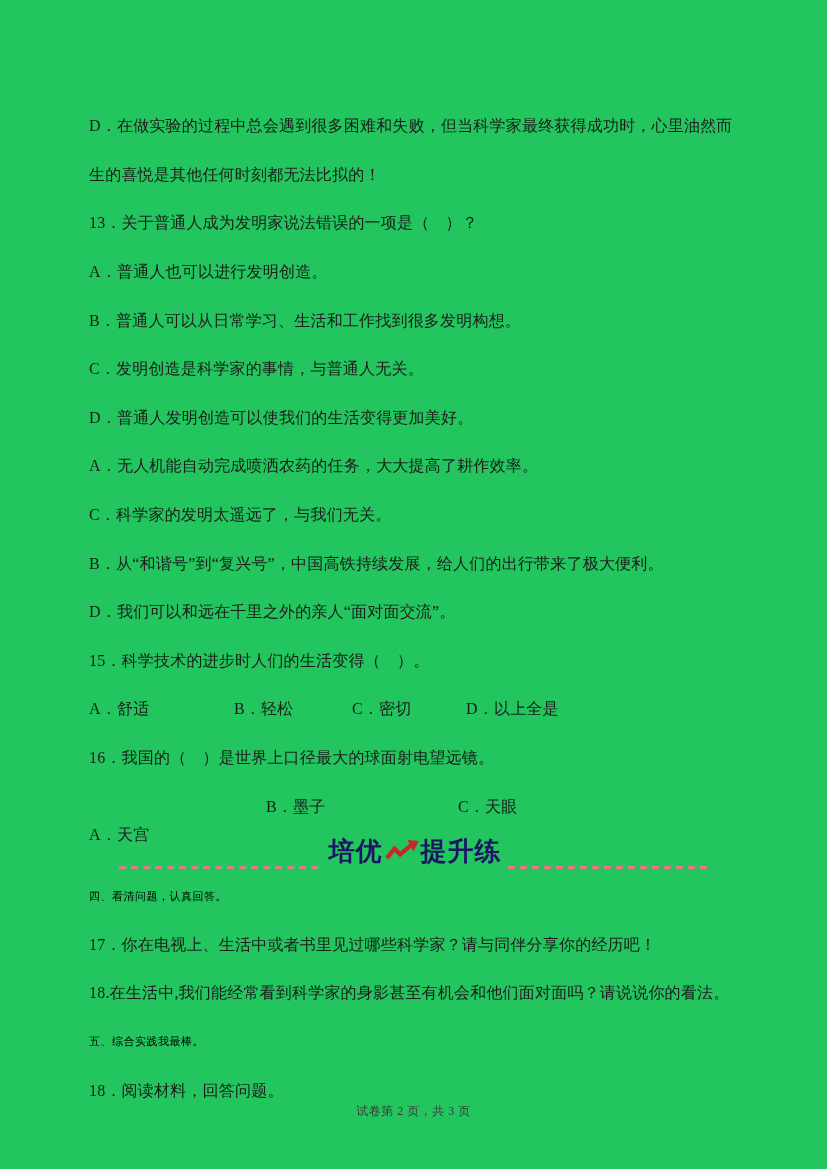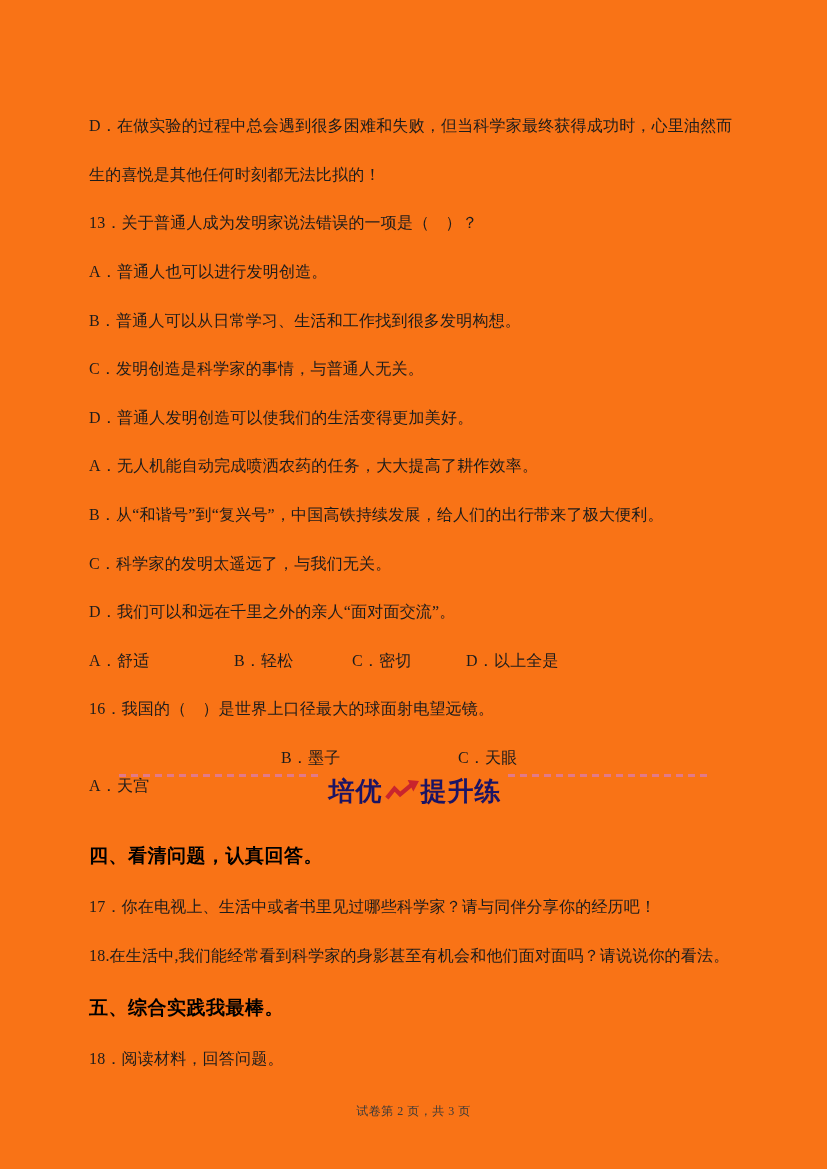--- a/index.html
+++ b/index.html
@@ -7,54 +7,54 @@
     --red:#c9252d;
     --dash:#e27a8a;
     --ink:#1c1c1c;
     --muted:#3a3a3a;
   }
   html,body{margin:0;padding:0;background:#9a9a9a;}
   .page{
     position:relative;
     width:827px;height:1169px;
     margin:0 auto;
-    background:#f97316;
+    background:#22c55e;
     overflow:hidden;
     font-family:"Liberation Serif","DejaVu Serif",serif;
     color:var(--ink);
   }
   .content{
     position:absolute;
     left:89px;top:94px;
     width:652px;
   }
   .ln{
     height:32.6px;
     display:flex;
     align-items:center;
     font-size:16px;
     line-height:1;
     white-space:nowrap;
     letter-spacing:0.2px;
   }
   .heading{
     font-family:"Liberation Sans","DejaVu Sans",sans-serif;
-    font-weight:bold;
-    font-size:19px;
+    font-weight:normal;
+    font-size:11px;
     letter-spacing:0.5px;
     color:#000;
   }
   .optrow{position:relative;font-family:Liberation Serif, serif;}
   .optrow .opt{position:absolute;top:50%;transform:translateY(-50%);}
   .q15-0{left:0;} .q15-1{left:145px;} .q15-2{left:263px;} .q15-3{left:377px;}
-  .q16-0{left:0;margin-top:28px;} .q16-1{left:192px;} .q16-2{left:369px;}
+  .q16-0{left:0;margin-top:28px;} .q16-1{left:177px;} .q16-2{left:369px;}
   .banner-row{
     height:46px;
     display:flex;
-    align-items:flex-start;
+    align-items:flex-end;
     padding:0 30px;
   }
   .dash{
     flex:1;
     height:3px;
     background:repeating-linear-gradient(to right,var(--dash) 0 7px,transparent 7px 12px);
   }
   .banner-label{
     display:flex;
     align-items:center;
@@ -86,24 +86,25 @@
     <p class="ln">D．在做实验的过程中总会遇到很多困难和失败，但当科学家最终获得成功时，心里油然而</p>
     <p class="ln">生的喜悦是其他任何时刻都无法比拟的！</p>
 
     <p class="ln">13．关于普通人成为发明家说法错误的一项是（　）？</p>
     <p class="ln">A．普通人也可以进行发明创造。</p>
     <p class="ln">B．普通人可以从日常学习、生活和工作找到很多发明构想。</p>
     <p class="ln">C．发明创造是科学家的事情，与普通人无关。</p>
     <p class="ln">D．普通人发明创造可以使我们的生活变得更加美好。</p>
 
     <p class="ln">A．无人机能自动完成喷洒农药的任务，大大提高了耕作效率。</p>
+    <p class="ln">C．科学家的发明太遥远了，与我们无关。</p>
     <p class="ln">B．从“和谐号”到“复兴号”，中国高铁持续发展，给人们的出行带来了极大便利。</p>
-    <p class="ln">C．科学家的发明太遥远了，与我们无关。</p>
     <p class="ln">D．我们可以和远在千里之外的亲人“面对面交流”。</p>
 
+    <p class="ln">15．科学技术的进步时人们的生活变得（　）。</p>
     <div class="ln optrow">
       <span class="opt q15-0">A．舒适</span>
       <span class="opt q15-1">B．轻松</span>
       <span class="opt q15-2">C．密切</span>
       <span class="opt q15-3">D．以上全是</span>
     </div>
 
     <p class="ln">16．我国的（　）是世界上口径最大的球面射电望远镜。</p>
     <div class="ln optrow">
       <span class="opt q16-0">A．天宫</span>

